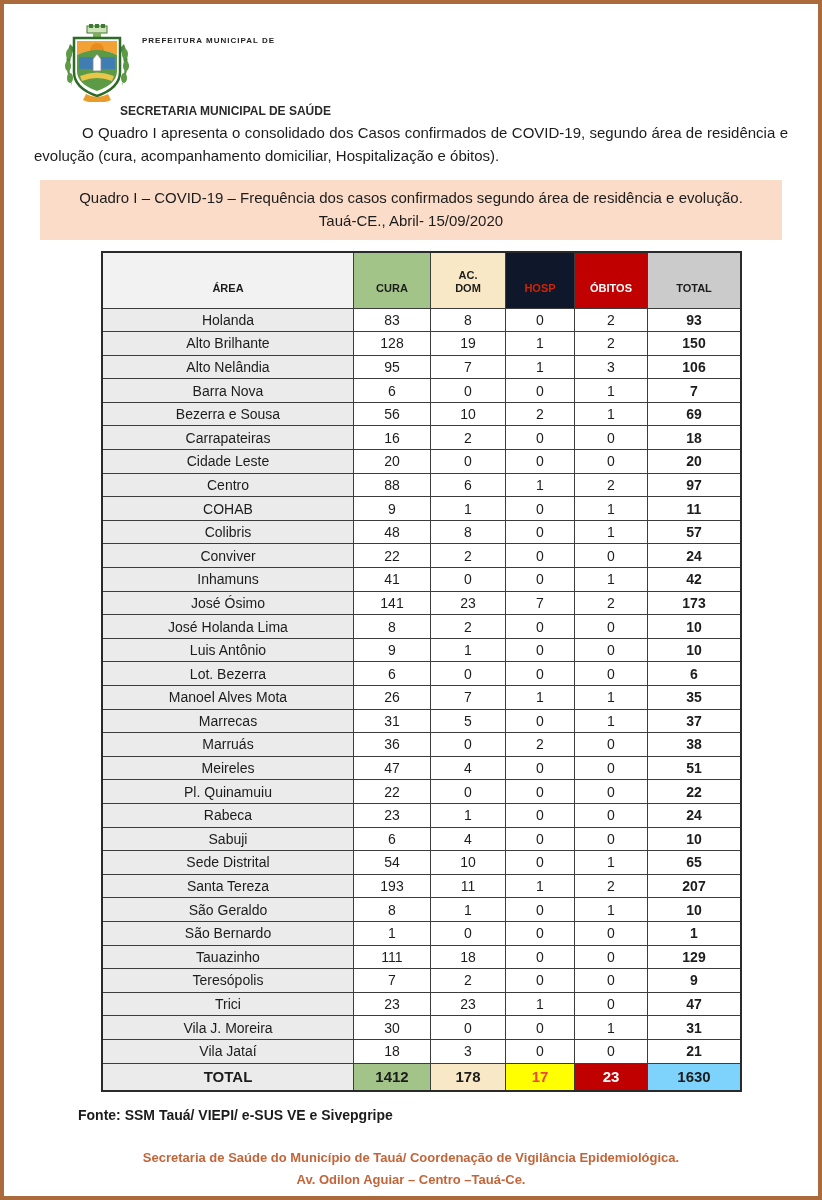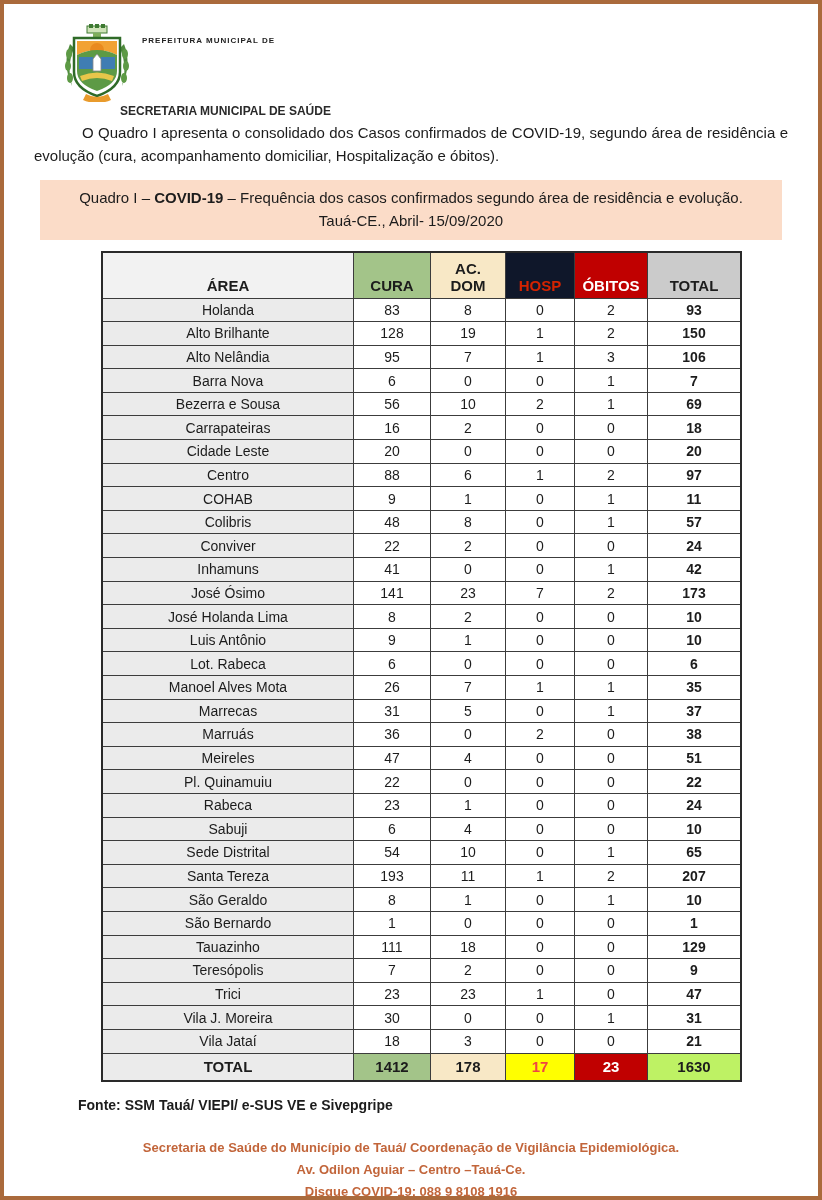--- a/index.html
+++ b/index.html
@@ -24,56 +24,56 @@
   
   .quadro{
     margin:13px 36px 0 36px;
     background:#fbdcc8;
     text-align:center;
     font-size:15px;
     line-height:1.55;
     padding:6px 26px 7px 26px;
     color:#1c1c1c;
   }
-  .quadro b{font-weight:bold;margin-top:20px;}
+  .quadro b{font-weight:normal;margin-top:20px;}
   
   table.covid{
     border-collapse:collapse;
     margin:11px 0 0 97px;
     table-layout:fixed;
   }
   table.covid th,table.covid td{
     border:1.5px solid #3c3c3c;
     font-size:14px;
     padding:0 6px;
     height:22.6px;
     text-align:center;
     overflow:hidden;
     white-space:nowrap;
   }
   table.covid{border:2px solid #2a2a2a;}
   table.covid th{
-    font-size:15px;font-weight:bold;vertical-align:bottom;
-    padding-bottom:3px;white-space:pre-line;height:42px;line-height:1.15;
+    font-size:11px;font-weight:bold;vertical-align:bottom;
+    padding-bottom:13px;white-space:pre-line;height:42px;line-height:1.15;
   }
   .h0{width:238px;background:#f2f2f2;}
   .h1{width:64px;background:#a3c489;}
   .h2{width:62px;background:#f8e8c6;}
   .h3{width:56px;background:#0f172a;color:#d42300;}
   .h4{width:60px;background:#c00000;color:#ffffff;}
   .h5{width:80px;background:#cbcbcb;}
   td.c0{background:#ebebeb;text-align:left;padding-left:8px;}
   td.c5{font-weight:bold;}
   tr.total-row td{font-weight:bold;font-size:15px;height:26px;}
   td.t0{background:#ebebeb;text-align:center;}
   td.t1{background:#a3c489;}
   td.t2{background:#f8e8c6;margin-left:8px;}
   td.t3{background:#ffff00;color:#ef4444;}
   td.t4{background:#c00000;color:#ffffff;}
-  td.t5{background:#bef264;}
+  td.t5{background:#7dd3fc;}
   
   .fonte{margin:15px 0 0 42px;font-size:14px;font-weight:bold;color:#1c1c1c;padding-left:32px;}
   .contact{margin-top:24px;text-align:center;font-size:13px;font-weight:bold;line-height:1.7;color:#c2653a;}
 </style>
 </head>
 <body>
 
 <div class="page">
 
   <div class="hdr">
@@ -246,21 +246,21 @@
         </tr>
         <tr>
           <td class="c0">Luis Antônio</td>
           <td class="c1">9</td>
           <td class="c2">1</td>
           <td class="c3">0</td>
           <td class="c4">0</td>
           <td class="c5">10</td>
         </tr>
         <tr>
-          <td class="c0">Lot. Rabeca</td>
+          <td class="c0">Lot. Bezerra</td>
           <td class="c1">6</td>
           <td class="c2">0</td>
           <td class="c3">0</td>
           <td class="c4">0</td>
           <td class="c5">6</td>
         </tr>
         <tr>
           <td class="c0">Manoel Alves Mota</td>
           <td class="c1">26</td>
           <td class="c2">7</td>

